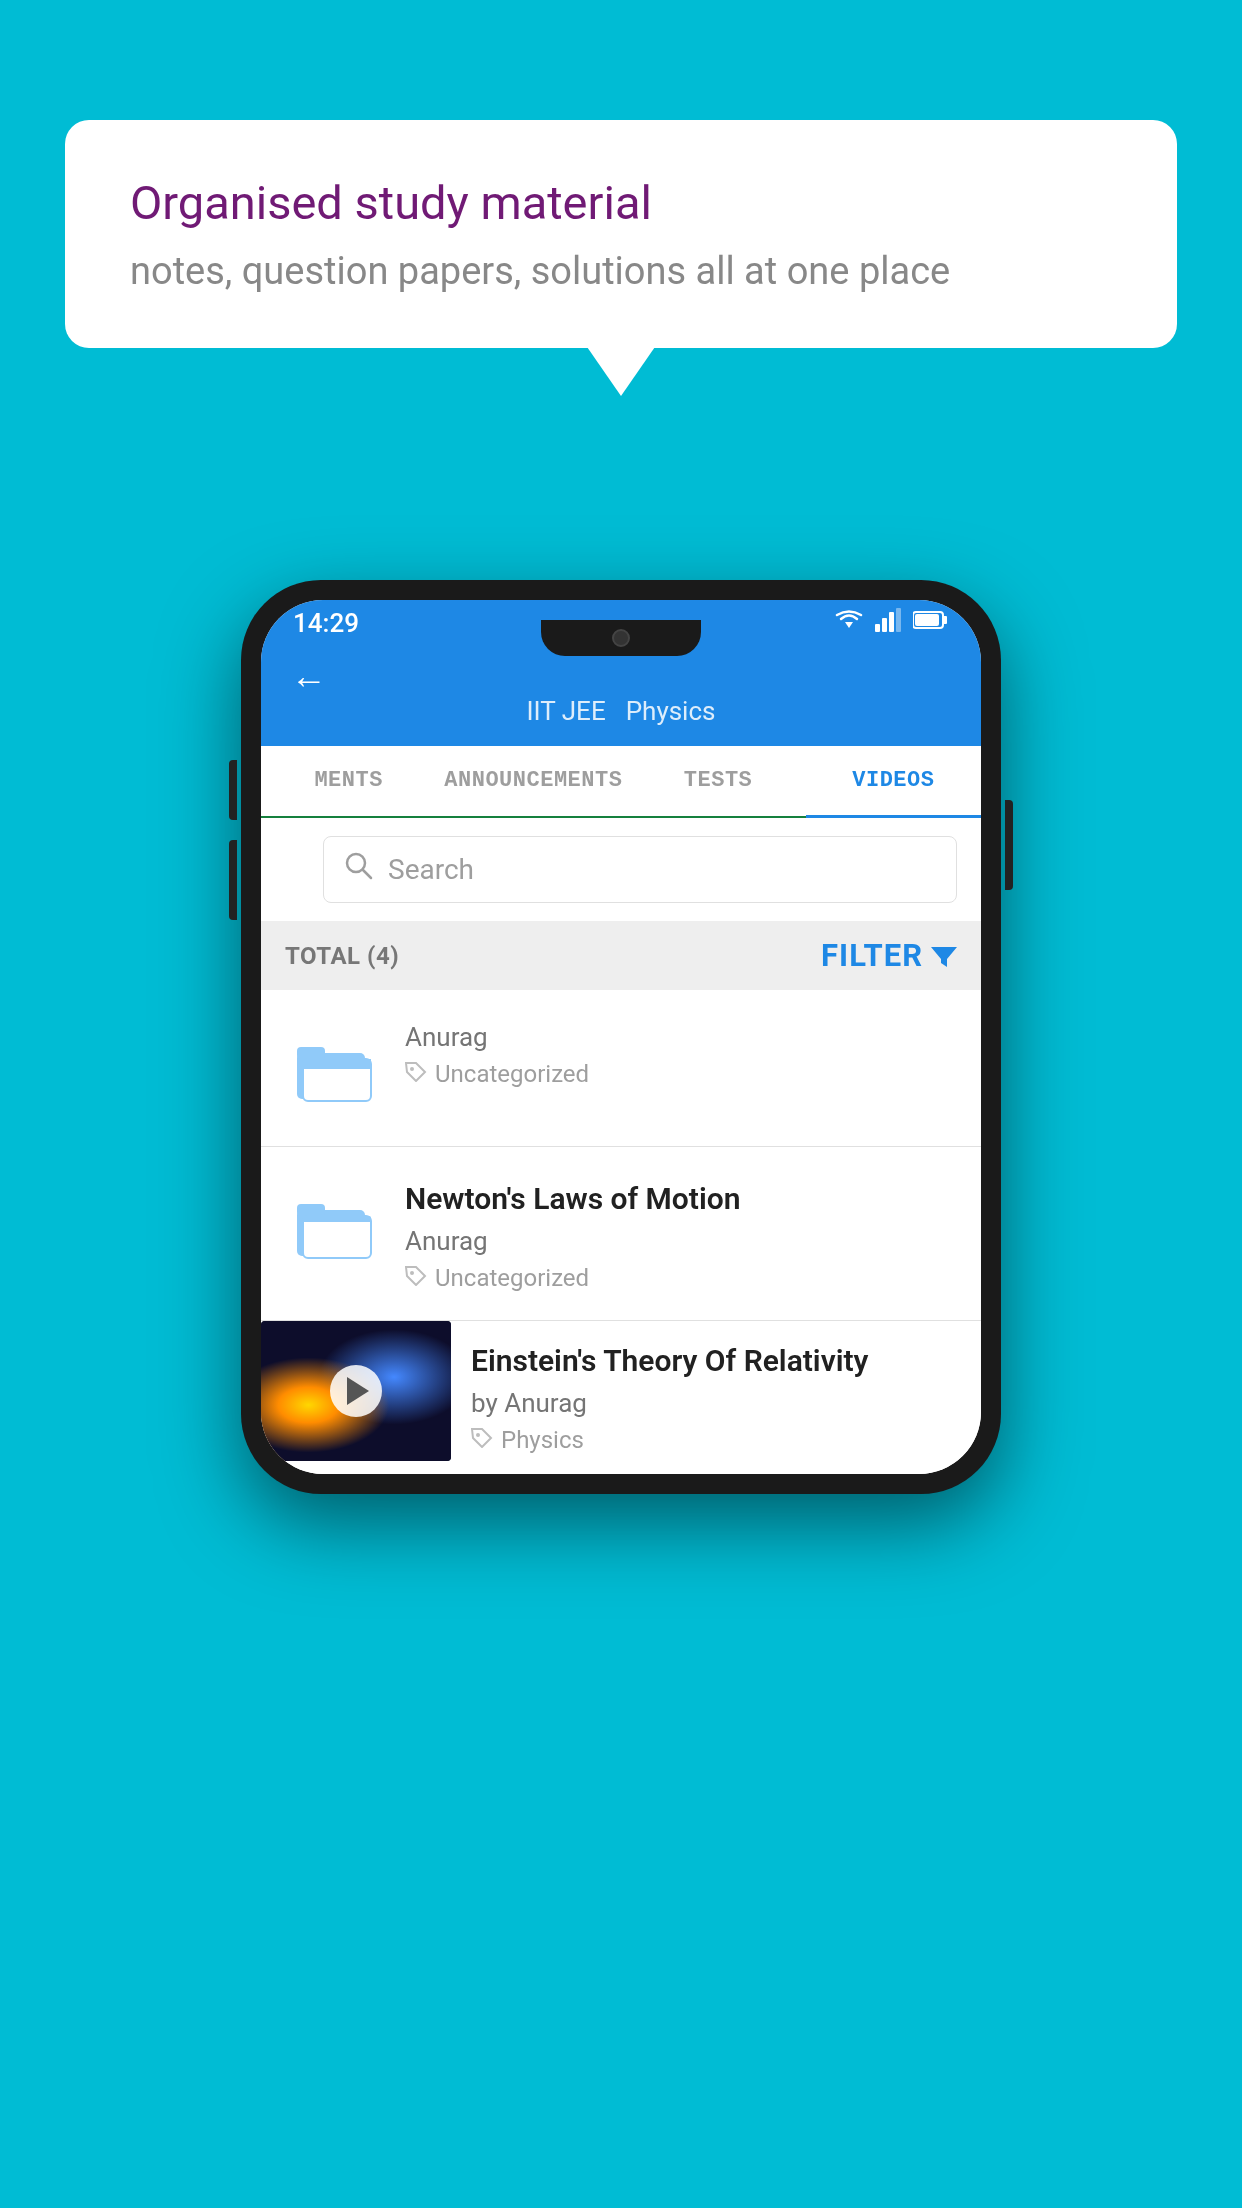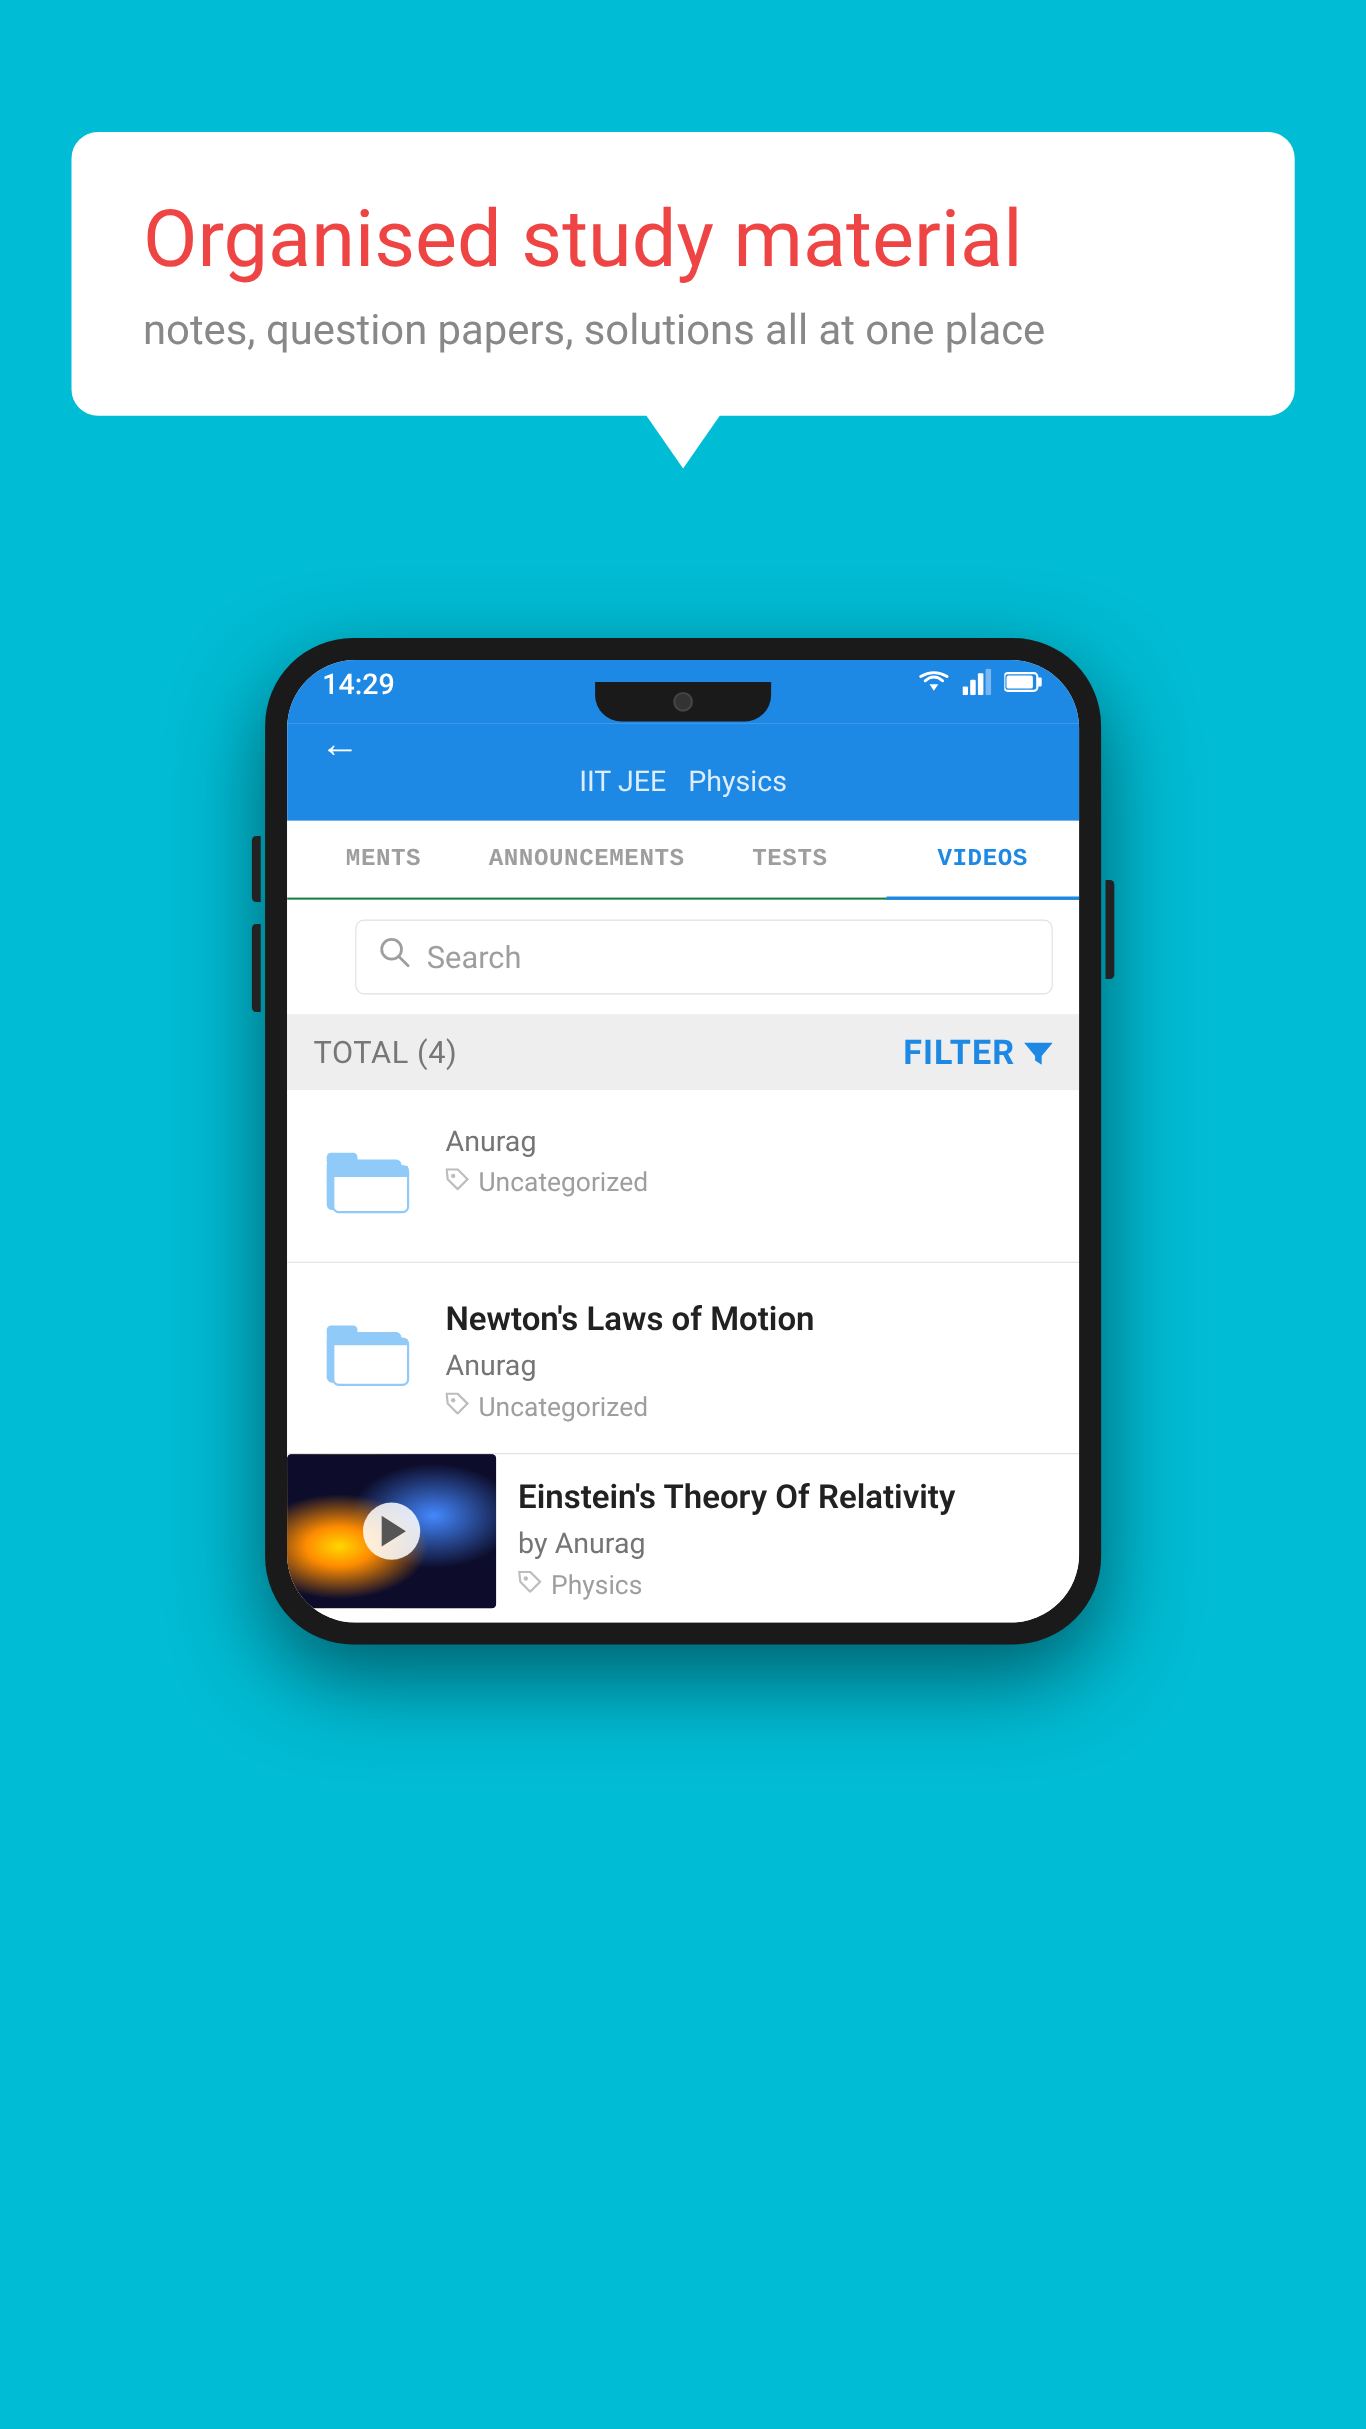--- a/index.html
+++ b/index.html
@@ -35,23 +35,23 @@
       left: 50%;
       transform: translateX(-50%);
       width: 0;
       height: 0;
       border-left: 36px solid transparent;
       border-right: 36px solid transparent;
       border-top: 52px solid white;
     }
 
     .bubble-title {
-      font-size: 72px;
+      font-size: 47px;
       font-weight: 400;
-      color: #ef4444;
+      color: #701a75;
       line-height: 1.2;
       margin-bottom: 18px;
     }
 
     .bubble-subtitle {
       font-size: 38px;
       color: #888;
       font-weight: 400;
     }
 
@@ -250,22 +250,22 @@
     .filter-bar {
       background: #eeeeee;
       padding: 16px 24px;
       display: flex;
       justify-content: space-between;
       align-items: center;
     }
 
     .total-label {
       color: #777;
-      font-size: 28px;
-      font-weight: 400;
+      font-size: 24px;
+      font-weight: 700;
       letter-spacing: 0.5px;
     }
 
     .filter-btn {
       color: #1e88e5;
       font-size: 31px;
       font-weight: 700;
       display: flex;
       align-items: center;
       gap: 8px;

